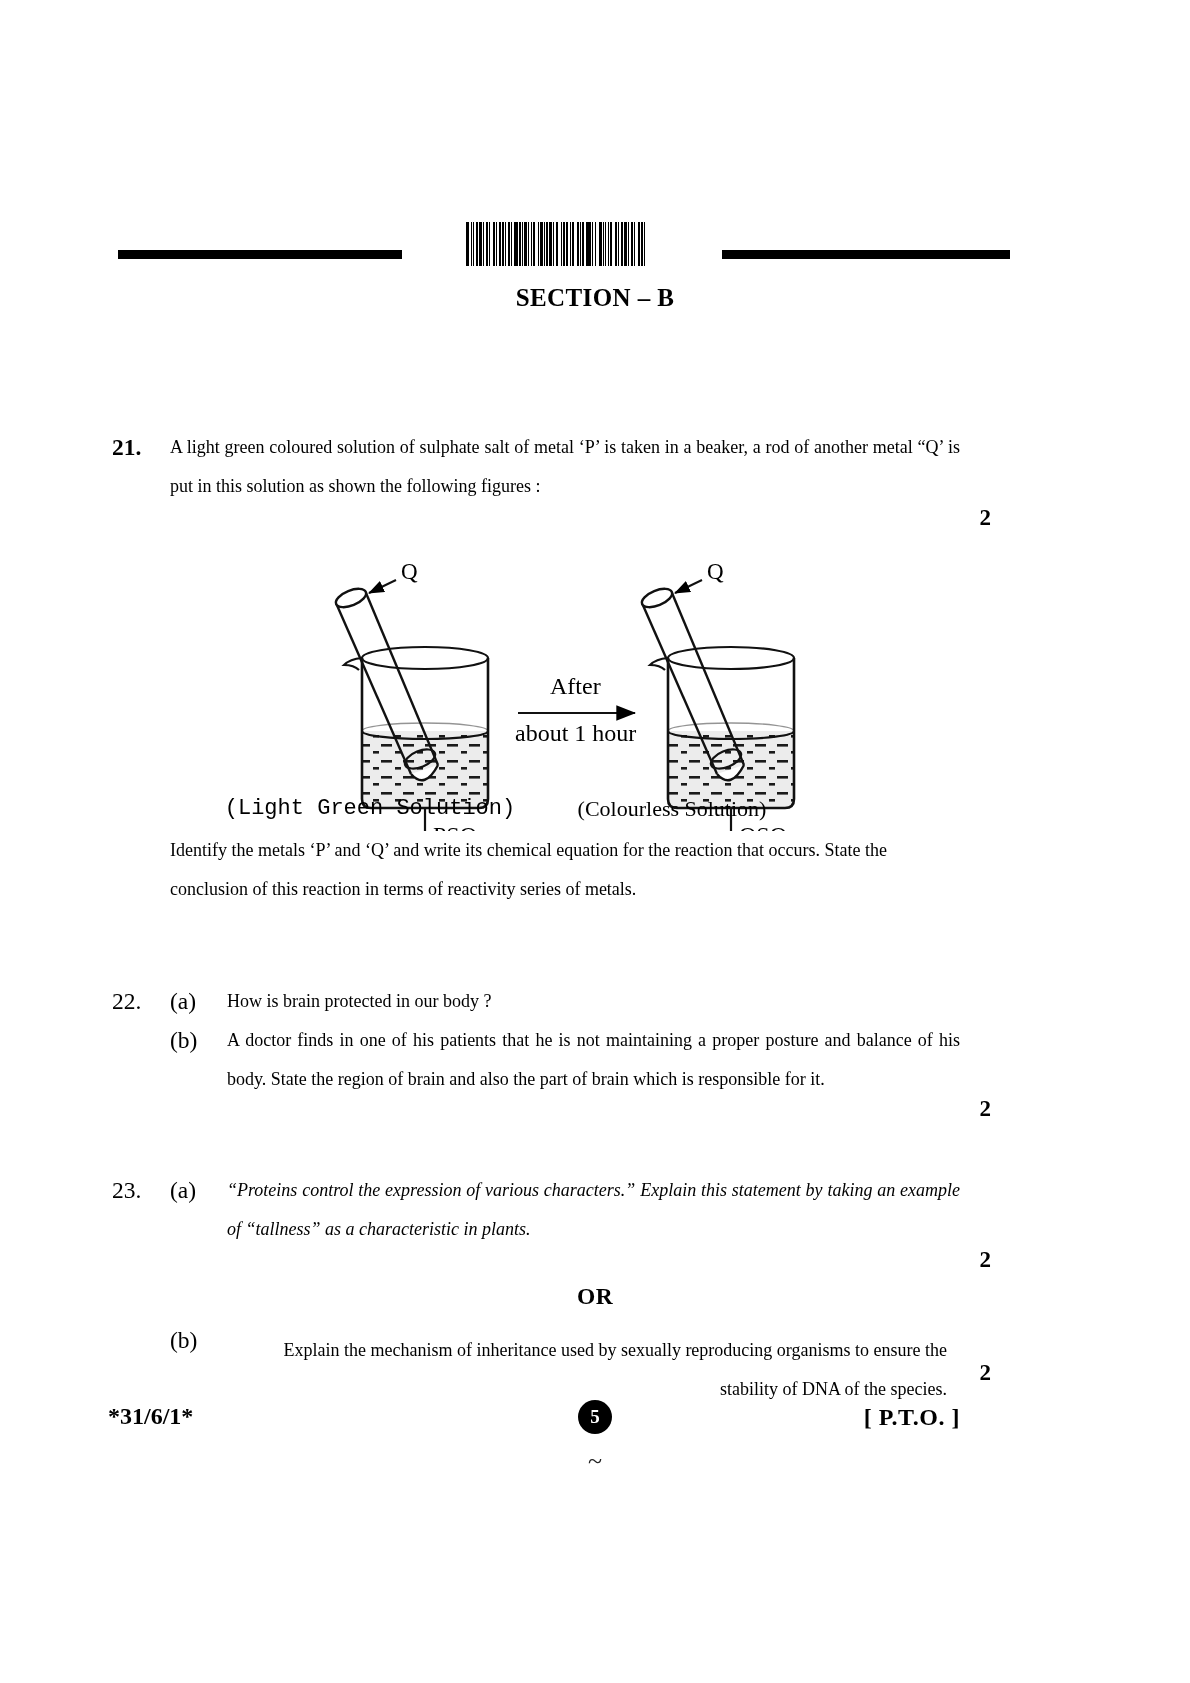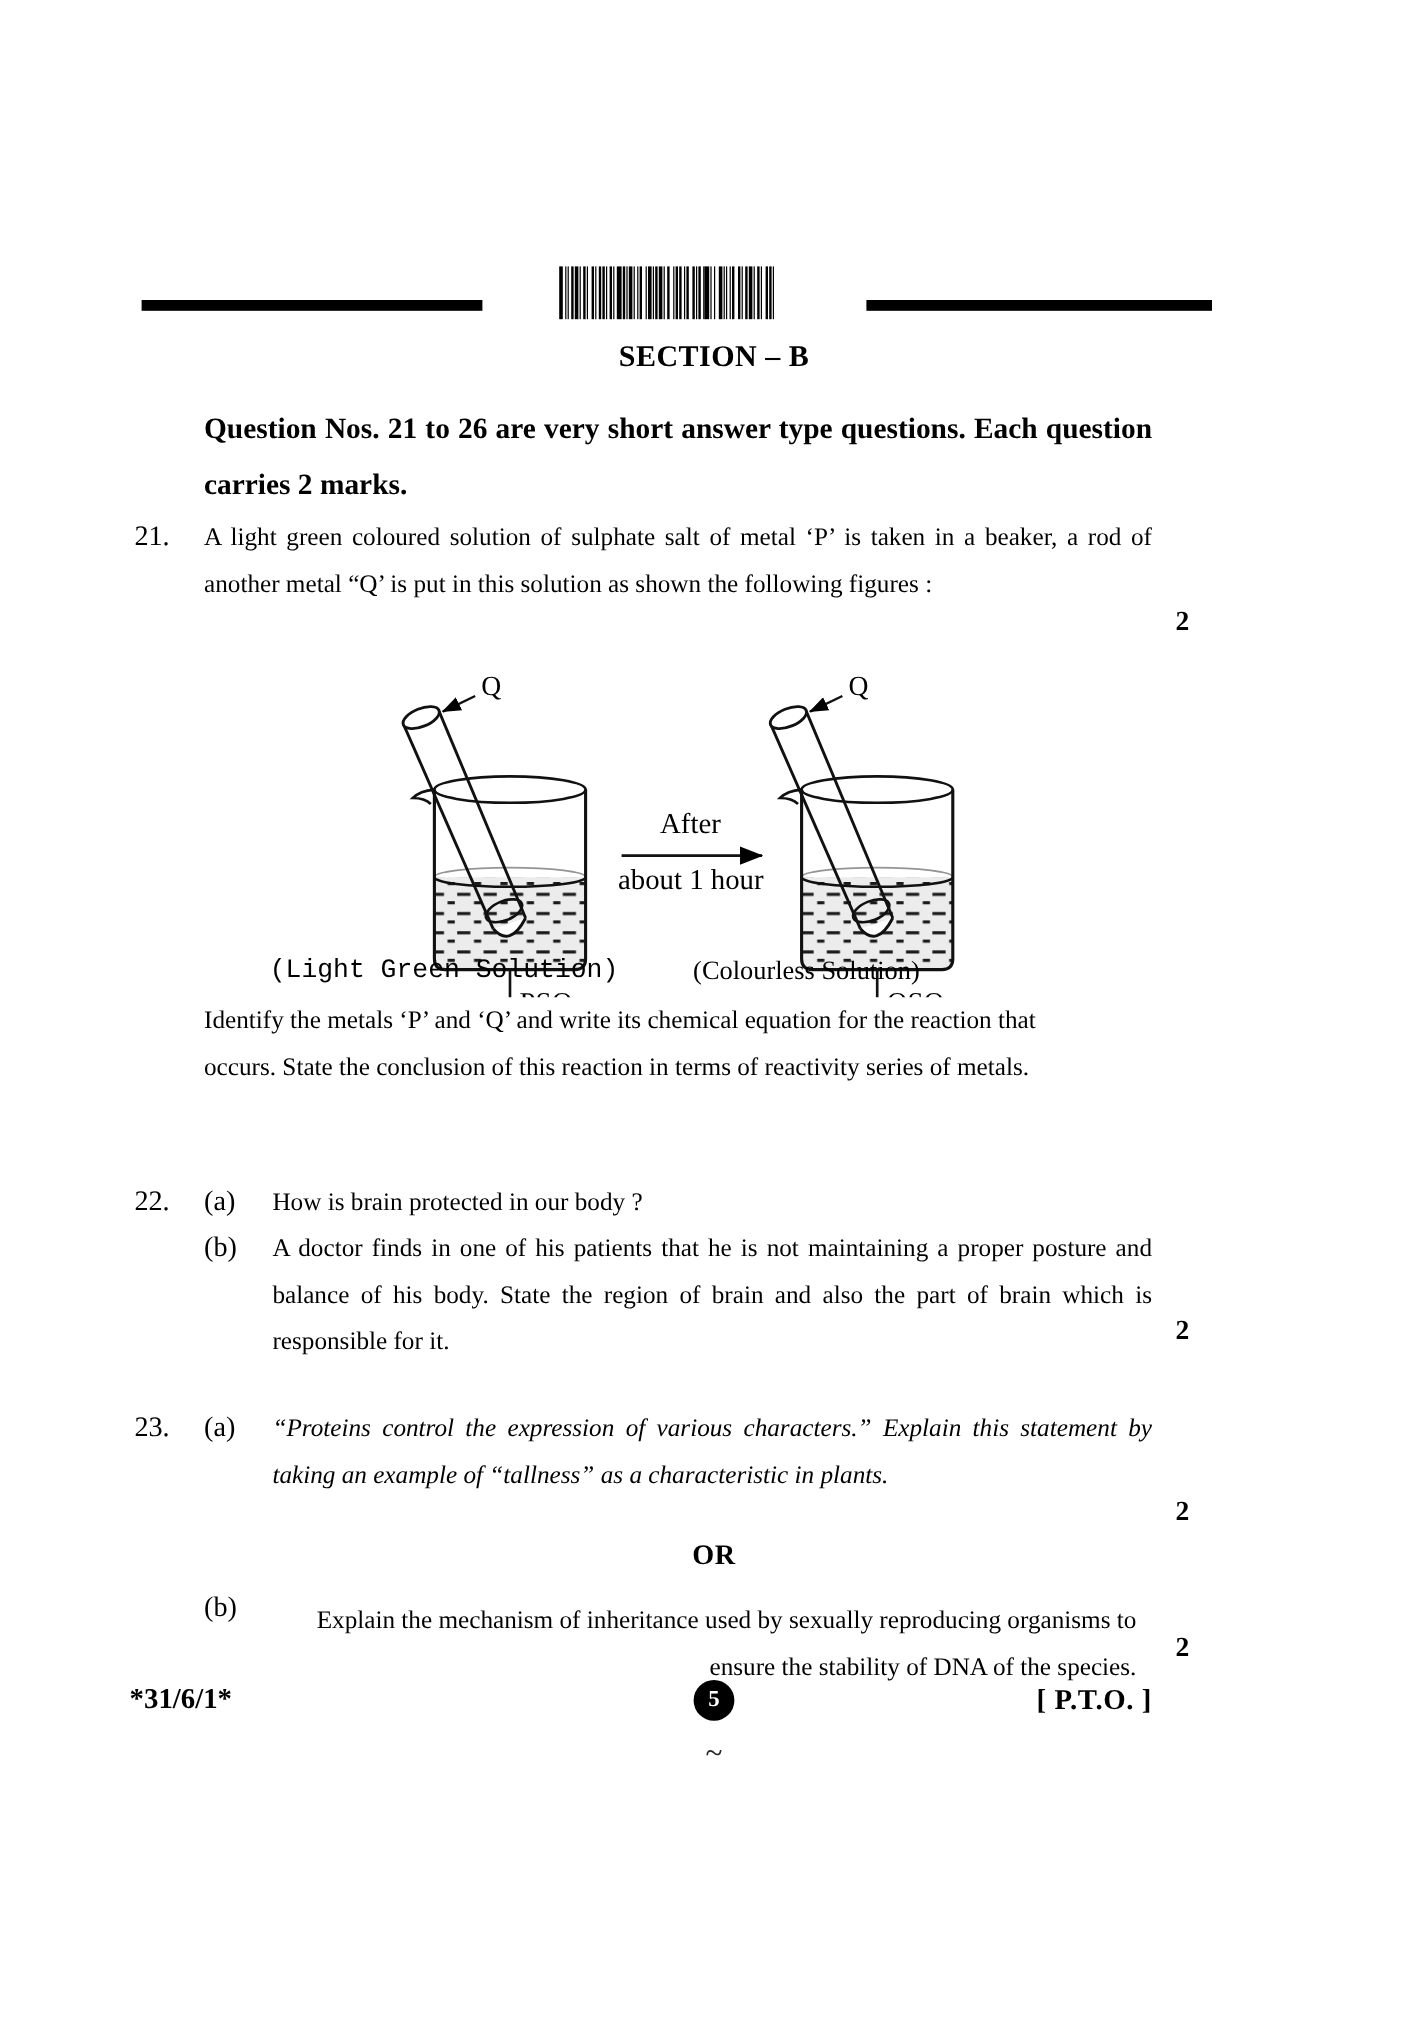--- a/index.html
+++ b/index.html
@@ -83,21 +83,21 @@
     font-size: 23.5px;
     line-height: 38.5px;
   }
   .qlabel {
     position: absolute;
     font-size: 23.5px;
     line-height: 38.5px;
   }
   .qtext {
     position: absolute;
-    font-size: 21px;
+    font-size: 18px;
     line-height: 38.5px;
     text-align: justify;
   }
   .qtext.j { text-align-last: left; }
   .marks {
     position: absolute;
     font-size: 23px;
     font-weight: bold;
     text-align: right;
     width: 26px;
@@ -238,24 +238,23 @@
         <i style="width:1px;margin-right:3px"></i>
         <i style="width:3px;margin-right:1px"></i>
         <i style="width:2px;margin-right:1px"></i>
         <i style="width:1px;margin-right:2px"></i>
       </div>
     <div class="rule rule-right"></div>
   </div>
 
   <div class="section-title">SECTION – B</div>
 
-  <div class="instructions">Question Nos. 21 to 26 are very short answer type questions. Each question carries 2 marks.</div>
 
   <div class="qblock">
-    <div class="qnum" style="left:112px; top:380px;">21.</div>
+    <div class="qnum" style="left:112px; top:380px;font-weight:bold;">21.</div>
     <div class="qtext j" style="left:170px; top:380px; width:790px;">A light green coloured solution of sulphate salt of metal ‘P’ is taken in a beaker, a rod of another metal “Q’ is put in this solution as shown the following figures :</div>
     <div class="marks" style="left:965px; top:457px;">2</div>
 
     <div class="figure">
       <svg width="560" height="300" viewBox="0 0 560 300">
         <defs>
           <pattern id="dashfill" width="22" height="16" patternUnits="userSpaceOnUse">
             <rect width="22" height="16" fill="#ececec"></rect>
             <rect x="1" y="5" width="11" height="2.6" fill="#1a1a1a"></rect>
             <rect x="15" y="12" width="6" height="2.6" fill="#1a1a1a"></rect>

